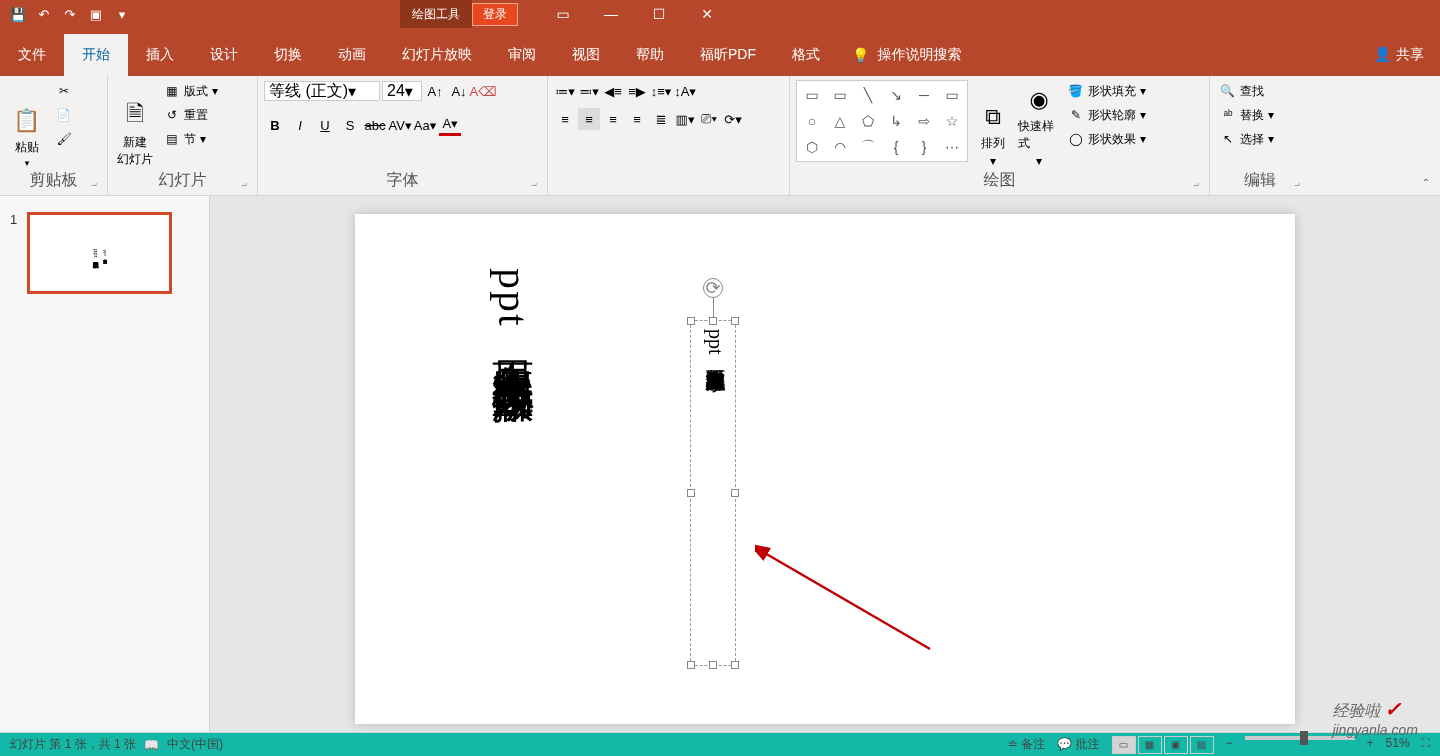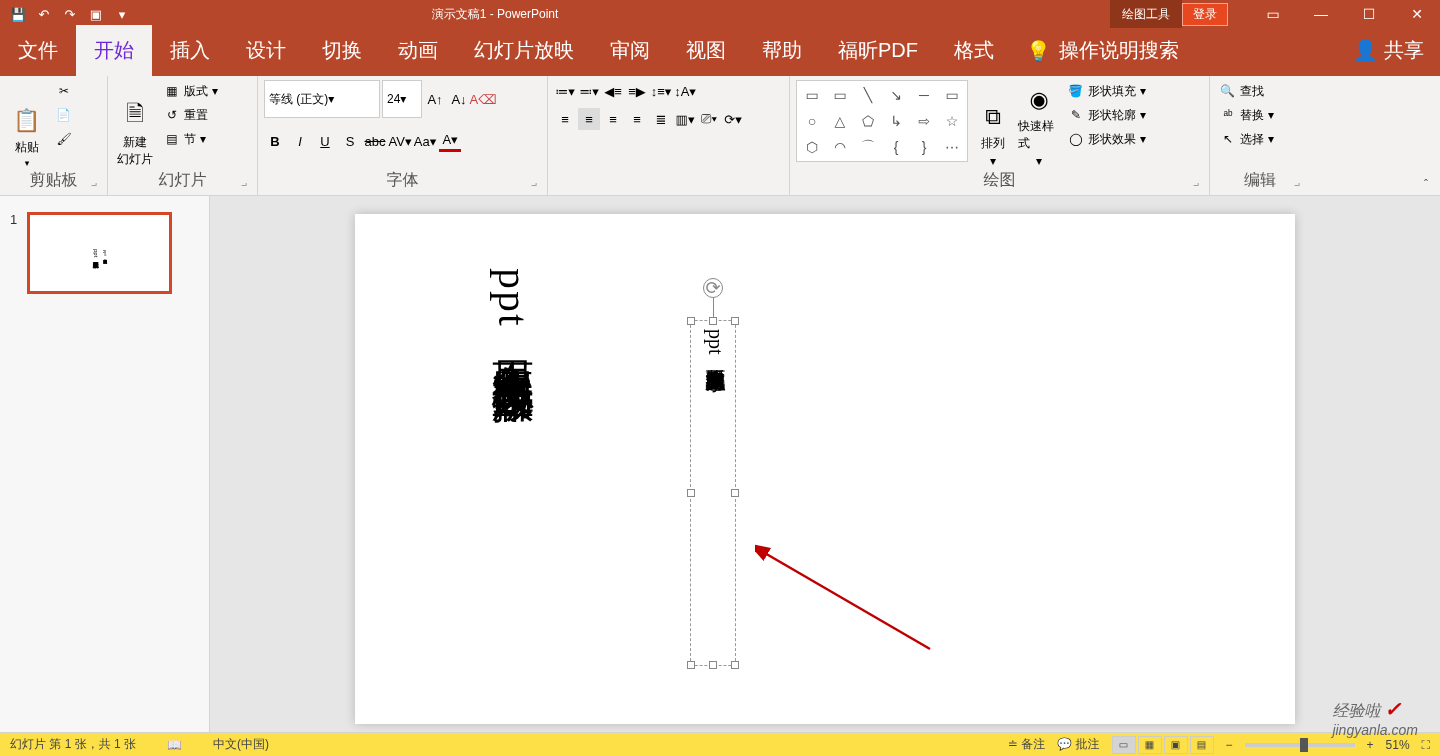--- a/index.html
+++ b/index.html
@@ -9,41 +9,41 @@
 .title-bar { height: 28px; background: #b7472a; display: flex; align-items: center; color: #fff; font-size: 12px; }
 .qat { display: flex; align-items: center; gap: 6px; padding: 0 8px; }
 .qat-icon { width: 20px; height: 20px; display: flex; align-items: center; justify-content: center; font-size: 13px; cursor: pointer; }
 .title-center { flex: 1; text-align: center; }
 .title-tool { background: #8f3519; padding: 0 12px; height: 28px; line-height: 28px; margin-left: 260px; }
 .win-controls { display: flex; align-items: center; gap: 2px; }
 .win-login { background: #e8481f; color: #fff; border: 1px solid rgba(255,255,255,0.5); padding: 2px 10px; font-size: 12px; margin-right: 20px; }
 .win-btn { width: 46px; height: 28px; display: flex; align-items: center; justify-content: center; font-size: 14px; cursor: pointer; }
 
 
-.tabs { height: 48px; background: #b7472a; display: flex; align-items: flex-end; color: #fff; font-size: 20px; }
+.tabs { height: 48px; background: #b7472a; display: flex; align-items: flex-end; color: #fff; font-size: 14px; }
 .tab { padding: 12px 18px; cursor: pointer; }
-.tab.active { background: #f3f2f1; color: #6d28d9; }
+.tab.active { background: #f3f2f1; color: #0369a1; }
 .tab.format { background: #b7472a; }
 .tell-me { display: flex; align-items: center; padding: 0 14px 12px; gap: 8px; }
 .share { margin-left: auto; padding: 0 16px 12px; }
 
 
 .ribbon { height: 120px; background: #f3f2f1; border-bottom: 1px solid #d4d4d4; display: flex; }
 .group { border-right: 1px solid #d4d4d4; display: flex; flex-direction: column; padding: 4px 6px 2px; }
 .group-body { flex: 1; display: flex; align-items: flex-start; gap: 4px; }
 .group-label { text-align: center; font-size: 16px; color: #555; padding: 2px 0; position: relative; }
 .group-label::after { content: "⌐"; position: absolute; right: 4px; bottom: 2px; font-size: 10px; color: #888; transform: rotate(180deg); }
 .big-btn { display: flex; flex-direction: column; align-items: center; justify-content: flex-end; width: 42px; height: 88px; cursor: pointer; font-size: 12px; gap: 2px; }
 .big-btn .ico { width: 32px; height: 32px; display: flex; align-items: center; justify-content: center; font-size: 22px; }
 .small-row { display: flex; flex-direction: column; gap: 2px; }
 .sm-btn { display: flex; align-items: center; gap: 4px; font-size: 12px; padding: 2px 4px; cursor: pointer; height: 22px; }
 .sm-ico { width: 16px; height: 16px; display: inline-flex; align-items: center; justify-content: center; }
 .font-row1 { display: flex; gap: 2px; align-items: center; }
 .font-row2 { display: flex; gap: 3px; align-items: center; margin-top: 8px; }
-.font-sel { border: 1px solid #ccc; background: #fff; font-size: 12px; height: 38px; padding: 0 4px; display: flex; align-items: center; }
+.font-sel { border: 1px solid #ccc; background: #fff; font-size: 16px; height: 20px; padding: 0 4px; display: flex; align-items: center; }
 .fmt-btn { width: 22px; height: 22px; display: flex; align-items: center; justify-content: center; font-size: 13px; cursor: pointer; }
 .para-grid { display: flex; flex-direction: column; gap: 6px; }
 .shape-gallery { display: grid; grid-template-columns: repeat(6, 26px); grid-template-rows: repeat(3, 24px); gap: 2px; border: 1px solid #ccc; background: #fff; padding: 2px; }
 .shape-gallery div { border: 1px solid transparent; display: flex; align-items: center; justify-content: center; font-size: 14px; color: #555; }
 .collapse-ribbon { position: absolute; right: 12px; top: 178px; font-size: 12px; color: #555; cursor: pointer; }
 
 
 .main { position: absolute; top: 196px; left: 0; right: 0; bottom: 24px; display: flex; background: #e6e6e6; }
 .thumbs { width: 210px; background: #f7f7f7; border-right: 1px solid #d4d4d4; padding: 16px 10px; }
 .thumb-wrap { display: flex; gap: 10px; }
@@ -58,43 +58,42 @@
 .vtext-small-wrap { position: absolute; left: 335px; top: 106px; }
 .sel-outline { border: 1px dashed #999; width: 46px; height: 346px; position: relative; }
 .sel-handle { width: 8px; height: 8px; border: 1px solid #888; background: #fff; position: absolute; }
 .rot { position: absolute; left: 50%; top: -42px; transform: translateX(-50%); color: #888; font-size: 18px; border: 1px solid #888; border-radius: 50%; width: 20px; height: 20px; display: flex; align-items: center; justify-content: center; }
 .rot-line { position: absolute; left: 50%; top: -22px; width: 1px; height: 22px; background: #888; }
 .vtext-small { writing-mode: vertical-rl; font-size: 20px; font-family: "SimSun", serif; position: absolute; left: 12px; top: 8px; }
 .arrow { position: absolute; left: 400px; top: 330px; width: 180px; height: 100px; }
 .arrow svg line { stroke: #c00000; stroke-width: 2.5; }
 
 
-.status { position: absolute; bottom: 0; left: 0; right: 0; height: 24px; background: #fde047; border-top: 1px solid #d4d4d4; display: flex; align-items: center; font-size: 12px; color: #444; padding: 0 10px; gap: 31px; }
-.status-right { margin-left: auto; display: flex; align-items: center; gap: 12px; }
+.status { position: absolute; bottom: 0; left: 0; right: 0; height: 24px; background: #14b8a6; border-top: 1px solid #d4d4d4; display: flex; align-items: center; font-size: 12px; color: #444; padding: 0 10px; gap: 8px; }
+.status-right { margin-left: auto; display: flex; align-items: flex-start; gap: 12px; }
 .view-btns { display: flex; gap: 2px; }
 .view-btn { width: 24px; height: 18px; border: 1px solid #ccc; display: flex; align-items: center; justify-content: center; font-size: 10px; }
 .view-btn.active { background: #d4d4d4; }
 .zoom-slider { width: 110px; height: 4px; background: #ccc; position: relative; }
 .zoom-thumb { width: 8px; height: 14px; background: #555; position: absolute; left: 50%; top: -5px; }
 .watermark { position: absolute; right: 22px; bottom: 18px; font-family: serif; font-style: italic; font-size: 16px; color: #666; }
 .watermark .check { color: #c00; font-size: 20px; font-weight: bold; }
 .watermark .sub { font-size: 14px; display: block; text-align: right; }
 </style>
 </head>
 <body>
 
 <div class="title-bar">
   <div class="qat">
     <span class="qat-icon">💾</span>
     <span class="qat-icon">↶</span>
     <span class="qat-icon">↷</span>
     <span class="qat-icon">▣</span>
     <span class="qat-icon">▾</span>
   </div>
-  <div class="title-center">演示文稿1 - PowerPoint</div>
   <div class="title-tool">绘图工具</div>
   <div class="win-controls">
     <span class="win-login">登录</span>
     <span class="win-btn">▭</span>
     <span class="win-btn">—</span>
     <span class="win-btn">☐</span>
     <span class="win-btn">✕</span>
   </div>
 </div>
 

